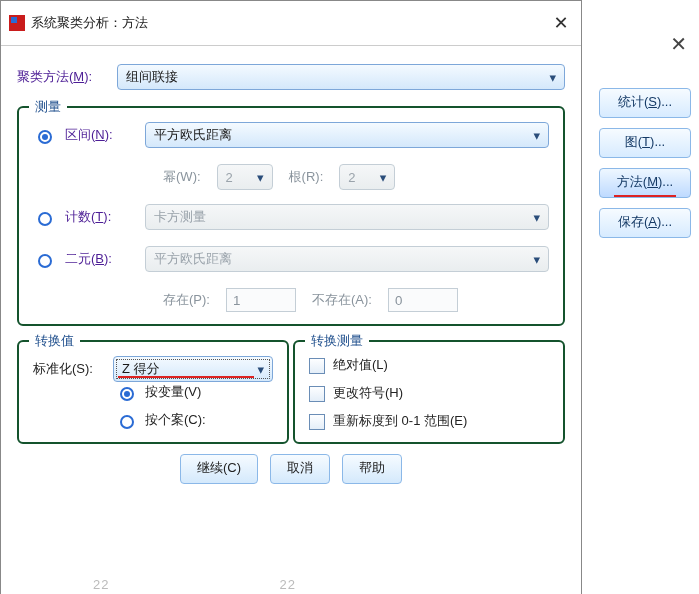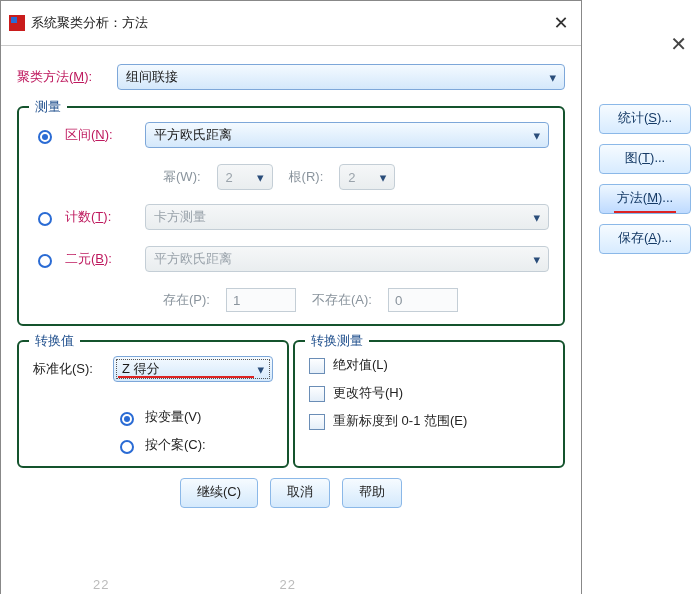--- a/index.html
+++ b/index.html
@@ -1,20 +1,20 @@
 <!DOCTYPE html>
 <html><head>
 <meta charset="utf-8">
 <style>
 html,body{margin:0;padding:0;font-family:"Microsoft YaHei","SimSun",sans-serif;font-size:13px;background:#fff;color:#222}
 .canvas{position:relative;width:699px;height:594px;overflow:hidden}
 
 .right-strip{position:absolute;right:0;top:0;width:119px;height:594px;border-left:1px solid #ccc;}
 .right-strip .x{position:absolute;right:12px;top:32px;font-size:20px;color:#444}
-.side-buttons{position:absolute;right:8px;top:104px;display:flex;flex-direction:column;gap:10px}
+.side-buttons{position:absolute;right:8px;top:88px;display:flex;flex-direction:column;gap:10px}
 .sidebtn{width:90px;height:28px;border:1px solid #8bb8e8;border-radius:4px;
   background:linear-gradient(#f6fbff,#d7ebff);color:#153a66;text-align:center;line-height:26px;cursor:pointer}
 .sidebtn.active{background:linear-gradient(#eef7ff,#bedaff)}
 .underline-red{display:block;height:2px;background:#d22;margin:0 14px}
 
 .dialog{position:absolute;left:0;top:0;width:580px;height:594px;background:#fff;border:1px solid #888}
 .titlebar{height:28px;display:flex;align-items:center;padding:8px 8px;gap:6px;border-bottom:1px solid #ccc}
 .titlebar .icon{width:16px;height:16px;background:#c91c1c;position:relative}
 .titlebar .icon:before{content:"";position:absolute;left:2px;top:2px;width:6px;height:6px;background:#2a6bd4}
 .titlebar .title{flex:1}
@@ -25,21 +25,21 @@
   background:linear-gradient(#f4faff,#d4e8fb);color:#1a1a1a;padding:0 8px;cursor:pointer;box-sizing:border-box}
 .combo .arrow{margin-left:auto;color:#2a4d7a}
 .combo.disabled{background:linear-gradient(#f5f7f8,#e8eceef0);color:#9aa3ab;border-color:#c4ced6;cursor:default}
 .combo.small{width:56px}
 .combo.focus{outline:1px dotted #555;outline-offset:-4px}
 
 .group{border:2px solid #14532d;border-radius:6px;padding:14px 14px 12px 14px;margin-top:14px;position:relative}
 .group>.legend{position:absolute;top:-10px;left:10px;background:#fff;padding:0 6px;color:#1e4e8c}
 
 .row{display:flex;align-items:center;gap:10px;margin-bottom:16px}
-.label{width:90px;color:#be185d}
+.label{width:90px;color:#4c1d95}
 .label .ul{text-decoration:underline}
 .radio{appearance:none;width:14px;height:14px;border:2px solid #2a6bd4;border-radius:50%;position:relative;cursor:pointer}
 .radio:checked:after{content:"";position:absolute;left:2px;top:2px;width:6px;height:6px;border-radius:50%;background:#2a6bd4}
 .check{width:14px;height:14px;border:1px solid #6a8db6;background:linear-gradient(#fdfeff,#e4eef8);cursor:pointer;display:inline-block}
 .subrow{display:flex;align-items:center;gap:16px;margin:0 0 14px 130px;color:#8a949d}
 .txtin{width:56px;height:22px;border:1px solid #c4ced6;background:#fafbfc;color:#8a949d;padding:0 6px}
 
 .cols{display:flex;gap:4px}
 .btnbar{display:flex;gap:12px;justify-content:center;margin-top:10px}
 .btn{height:28px;padding:0 16px;border:1px solid #8bb8e8;border-radius:4px;
@@ -129,21 +129,21 @@
         <span><span>存在(</span><span class="ul">P</span><span>):</span></span>
         <input class="txtin" disabled="" value="1" style="">
         <span><span>不存在(</span><span class="ul">A</span><span>):</span></span>
         <input class="txtin" disabled="" value="0" style="">
       </div>
     </div>
 
     <div class="cols">
       <div class="group" style="flex:1">
         <span class="legend">转换值</span>
-        <div class="row" style="margin-bottom:26px">
+        <div class="row" style="margin-bottom:1px">
           <span style="width:70px"><span>标准化(</span><span class="ul">S</span><span>):</span></span>
           <div class="combo focus red-under" style="flex:1">
             <span>Z 得分</span>
                 <span class="arrow">▾</span>
           </div>
         </div>
         <div style="margin-left:82px">
           <div class="opt-row">
             <input type="radio" name="byopt" class="radio" checked="" style="">
             <span><span>按变量(</span><span class="ul">V</span><span>)</span></span>

